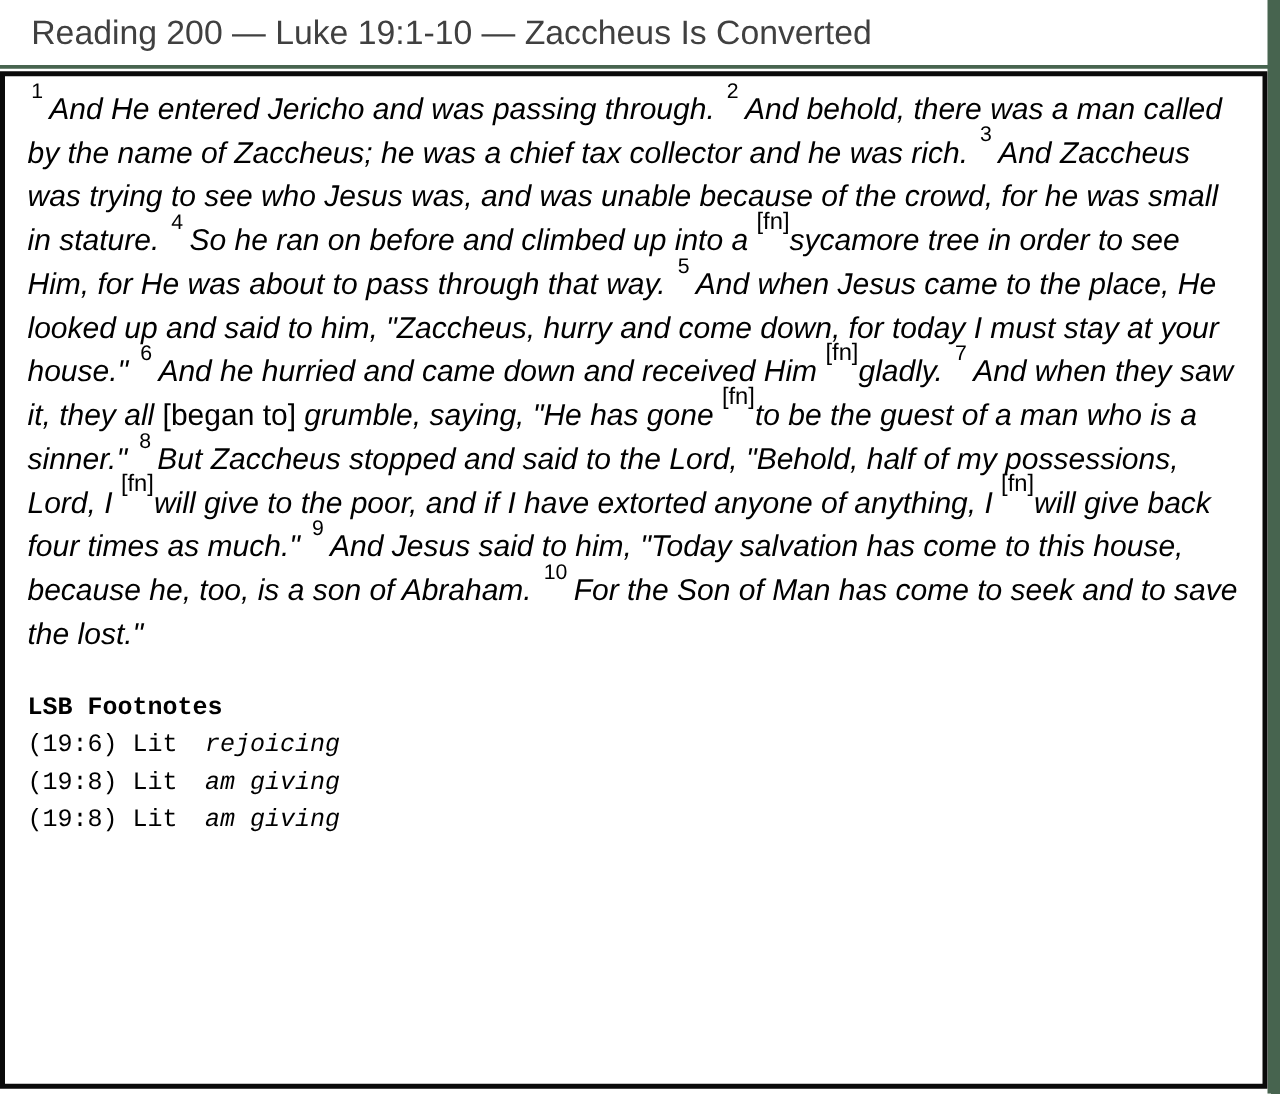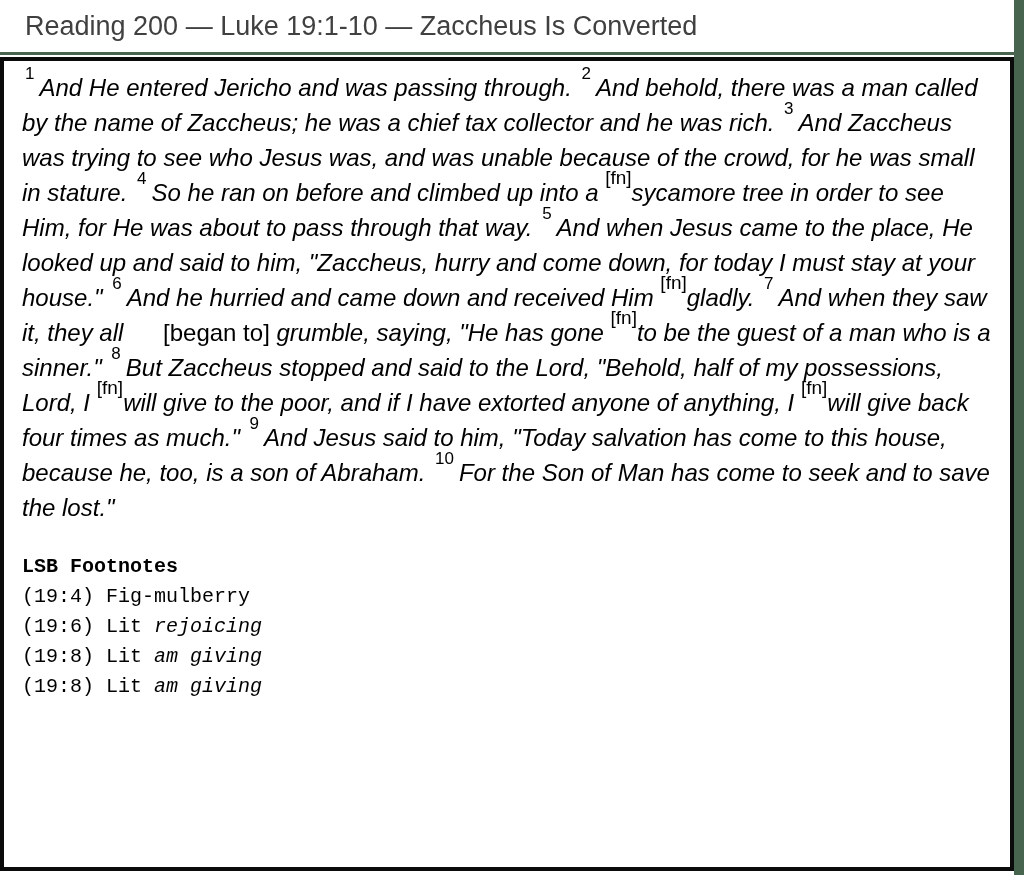--- a/index.html
+++ b/index.html
@@ -47,45 +47,44 @@
     line-height: 0;
     position: relative; top: -8px;
     margin: 0 5px 0 3px;
   }
   .passage sup.fnm {
     font-style: normal;
     font-size: 19px;
     line-height: 0;
     position: relative; top: -8px;
   }
-  .passage .plain { font-style: normal; margin-left: 33px; }
+  .passage .plain { font-style: normal; }
   .footnotes {
     margin-top: 27px;
     font-style: normal;
     font-size: 20px;
     line-height: 30px;
     color: #000;
     font-family: Liberation Mono, monospace;
   }
   .fn-heading { font-weight: bold; }
-  .fn-item .it { font-style: italic; }
+  .fn-item .it { font-style: italic; margin-left: 10px; }
 </style>
 </head>
 <body>
 
 <div class="header-title">Reading 200 — Luke 19:1-10 — Zaccheus Is Converted</div>
 
 <div class="green-rule"></div>
 <div class="green-strip"></div>
 
 <div class="content-box">
   <div class="passage"><sup class="vnum">1</sup><span class="it">And He entered Jericho and was passing through. </span><sup class="vnum">2</sup><span class="it">And behold, there was a man called by the name of Zaccheus; he was a chief tax collector and he was rich. </span><sup class="vnum">3</sup><span class="it">And Zaccheus was trying to see who Jesus was, and was unable because of the crowd, for he was small in stature. </span><sup class="vnum">4</sup><span class="it">So he ran on before and climbed up into a </span><sup class="fnm">[fn]</sup><span class="it">sycamore tree in order to see Him, for He was about to pass through that way. </span><sup class="vnum">5</sup><span class="it">And when Jesus came to the place, He looked up and said to him, "Zaccheus, hurry and come down, for today I must stay at your house." </span><sup class="vnum">6</sup><span class="it">And he hurried and came down and received Him </span><sup class="fnm">[fn]</sup><span class="it">gladly. </span><sup class="vnum">7</sup><span class="it">And when they saw it, they all </span><span class="plain">[began to]</span><span class="it"> grumble, saying, "He has gone </span><sup class="fnm">[fn]</sup><span class="it">to be the guest of a man who is a sinner." </span><sup class="vnum">8</sup><span class="it">But Zaccheus stopped and said to the Lord, "Behold, half of my possessions, Lord, I </span><sup class="fnm">[fn]</sup><span class="it">will give to the poor, and if I have extorted anyone of anything, I </span><sup class="fnm">[fn]</sup><span class="it">will give back four times as much." </span><sup class="vnum">9</sup><span class="it">And Jesus said to him, "Today salvation has come to this house, because he, too, is a son of Abraham. </span><sup class="vnum">10</sup><span class="it">For the Son of Man has come to seek and to save the lost."</span></div>
 
   <div class="footnotes">
     <div class="fn-heading">LSB Footnotes</div>
     <div>
-        <div class="fn-item"><span>(19:4) </span><span>Fig-mulberry</span></div>
         <div class="fn-item"><span>(19:6) </span><span>Lit </span><span class="it">rejoicing</span></div>
         <div class="fn-item"><span>(19:8) </span><span>Lit </span><span class="it">am giving</span></div>
         <div class="fn-item"><span>(19:8) </span><span>Lit </span><span class="it">am giving</span></div>
       </div>
   </div>
 </div>
 
 </body></html>

